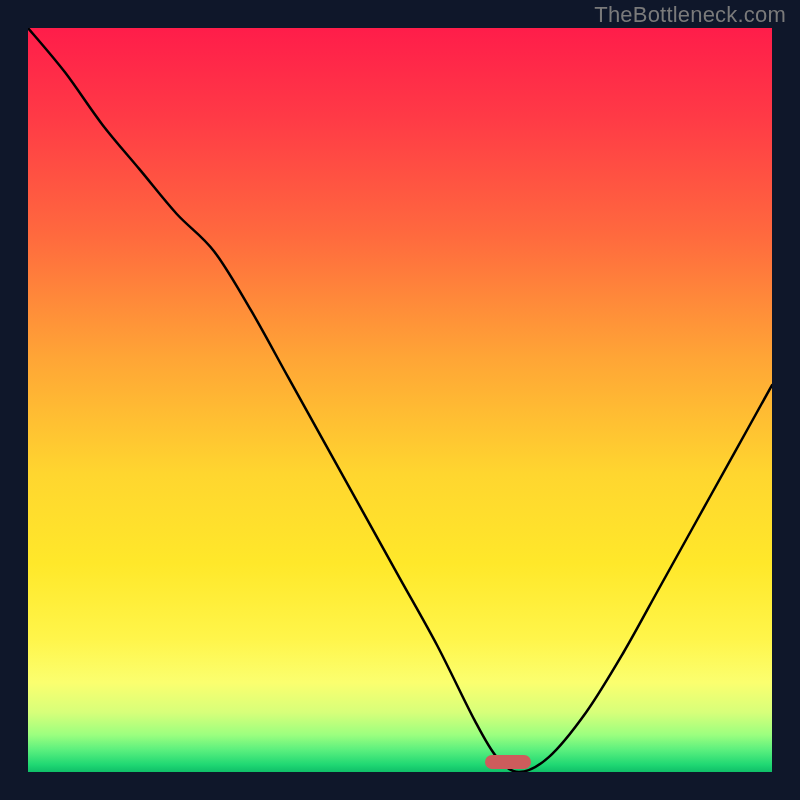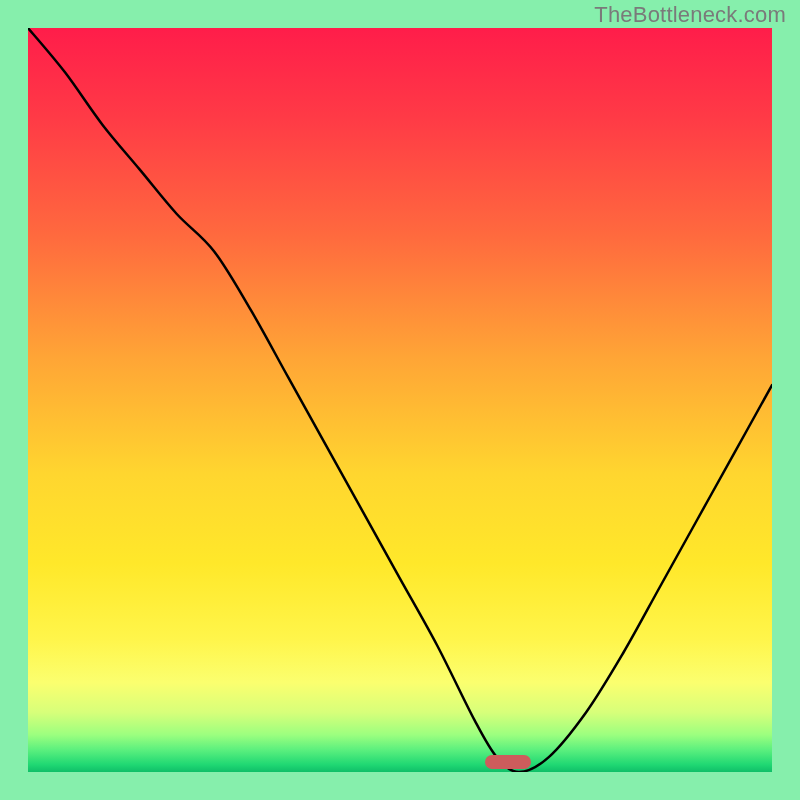--- a/index.html
+++ b/index.html
@@ -10,21 +10,21 @@
     background: #000;
     overflow: hidden;
     font-family: Arial, Helvetica, sans-serif;
   }
   .frame {
     position: absolute;
     left: 0;
     top: 0;
     width: 800px;
     height: 800px;
-    background: #86efac;
+    background: #0f172a;
   }
   .watermark {
     position: absolute;
     top: 2px;
     right: 14px;
     color: #7a7a7a;
     font-size: 22px;
     font-weight: 500;
     letter-spacing: 0.2px;
     user-select: none;

